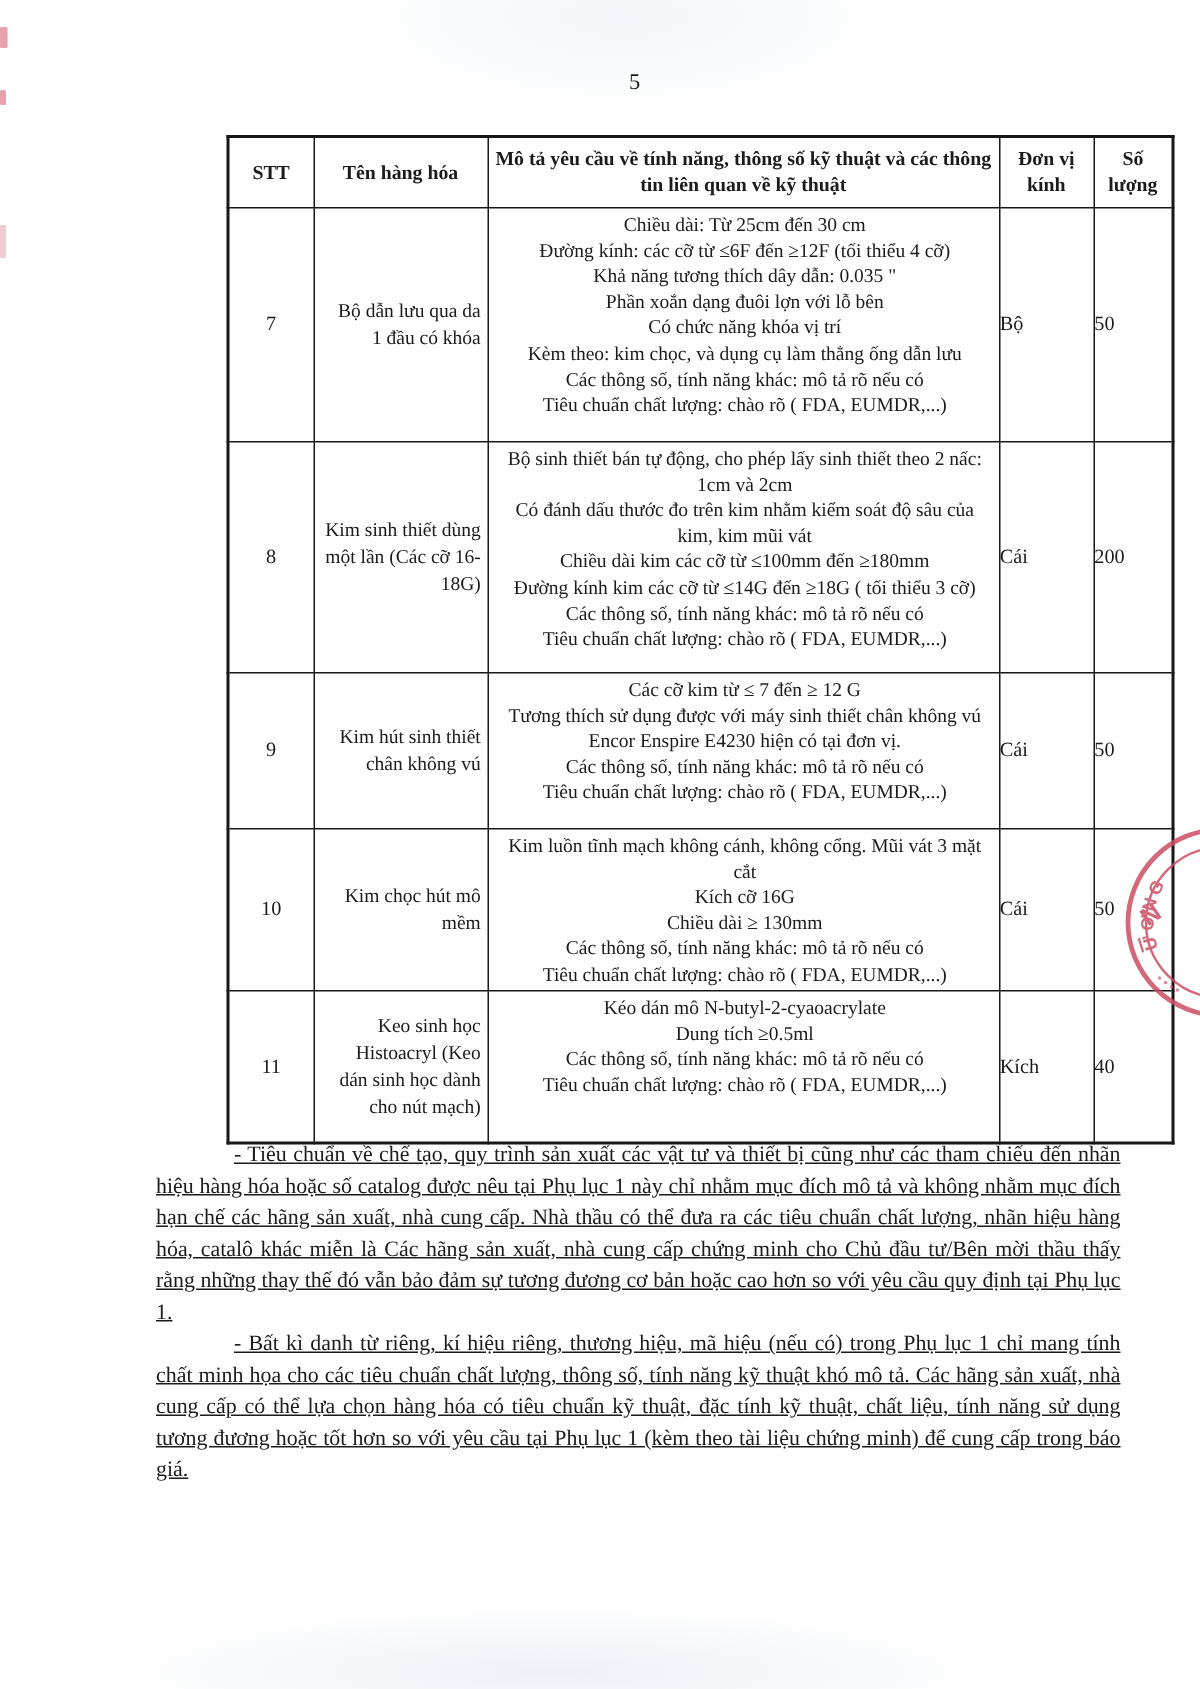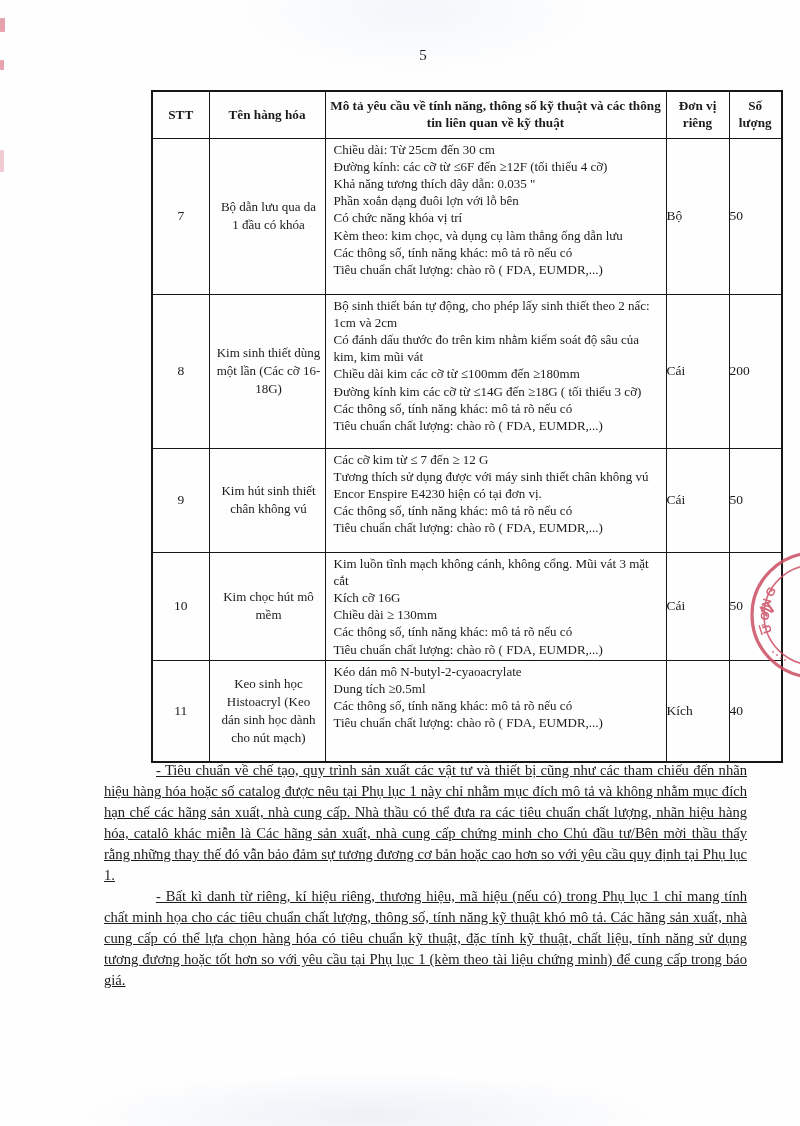--- a/index.html
+++ b/index.html
@@ -51,28 +51,28 @@
   .spec-table thead tr { height: 47px; }
   .spec-table th {
     font-weight: bold;
     text-align: center;
     line-height: 1.25;
     padding: 2px 3px;
     font-size: 13.2px;
   }
   .spec-table td.c-stt { text-align: center; font-size: 13.5px; }
   .spec-table td.c-name {
-    text-align: center;
+    text-align: right;
     padding: 3px 4px 3px 7px;
     line-height: 1.4;
     font-family: Liberation Serif, serif;
   }
   .spec-table td.c-desc {
     vertical-align: top;
-    text-align: left;
+    text-align: center;
     padding: 2px 6px 2px 8px;
     line-height: 17.2px;
     white-space: pre-line;
   }
   .spec-table td.c-unit, .spec-table td.c-qty { font-size: 13.5px; }
 
   tr.r7  { height: 156px; }
   tr.r8  { height: 154px; }
   tr.r9  { height: 104px; }
   tr.r10 { height: 97px; }
@@ -134,21 +134,21 @@
         <col class="c2">
         <col class="c3">
         <col class="c4">
         <col class="c5">
     </colgroup>
     <thead>
       <tr>
         <th>STT</th>
         <th>Tên hàng hóa</th>
         <th>Mô tả yêu cầu về tính năng, thông số kỹ thuật và các thông tin liên quan về kỹ thuật</th>
-        <th>Đơn vị riêng</th>
+        <th>Đơn vị kính</th>
         <th>Số lượng</th>
       </tr>
     </thead>
     <tbody>
       <tr class="r7">
         <td class="c-stt">7</td>
         <td class="c-name">Bộ dẫn lưu qua da 1 đầu có khóa</td>
         <td class="c-desc">Chiều dài: Từ 25cm đến 30 cm
 Đường kính: các cỡ từ ≤6F đến ≥12F (tối thiểu 4 cỡ)
 Khả năng tương thích dây dẫn: 0.035 "

